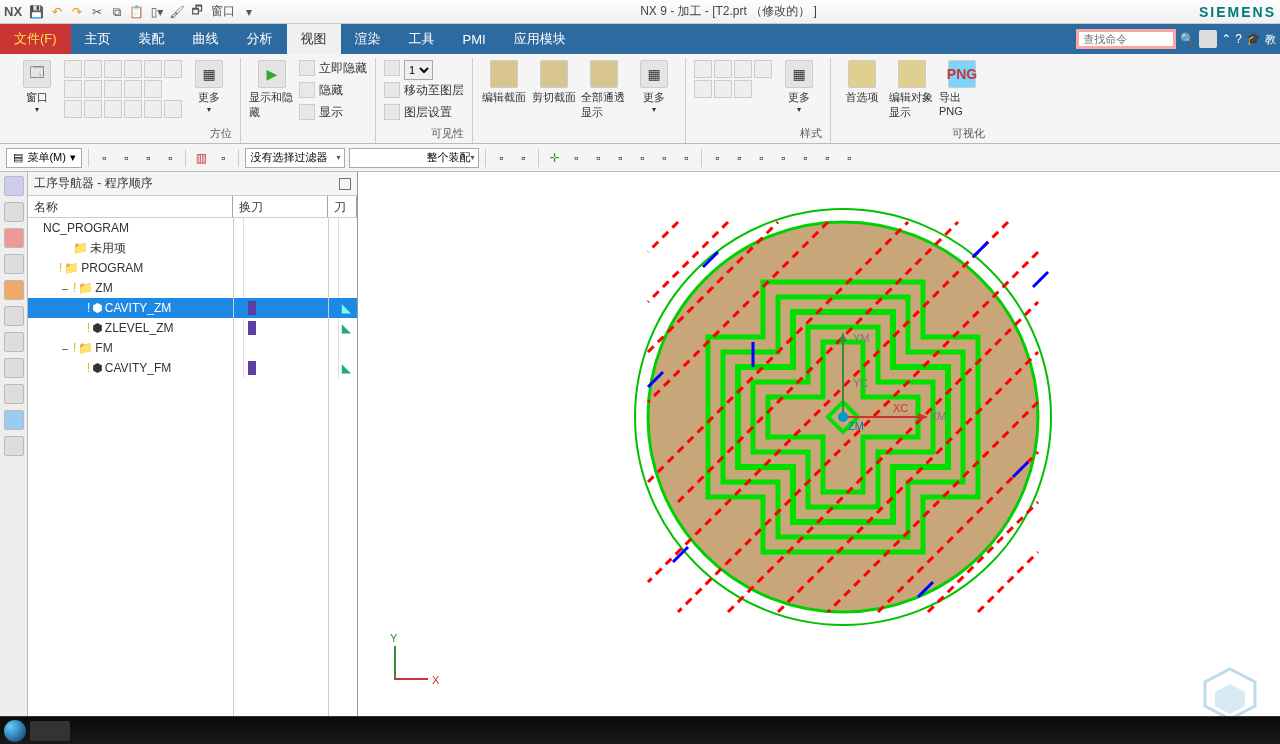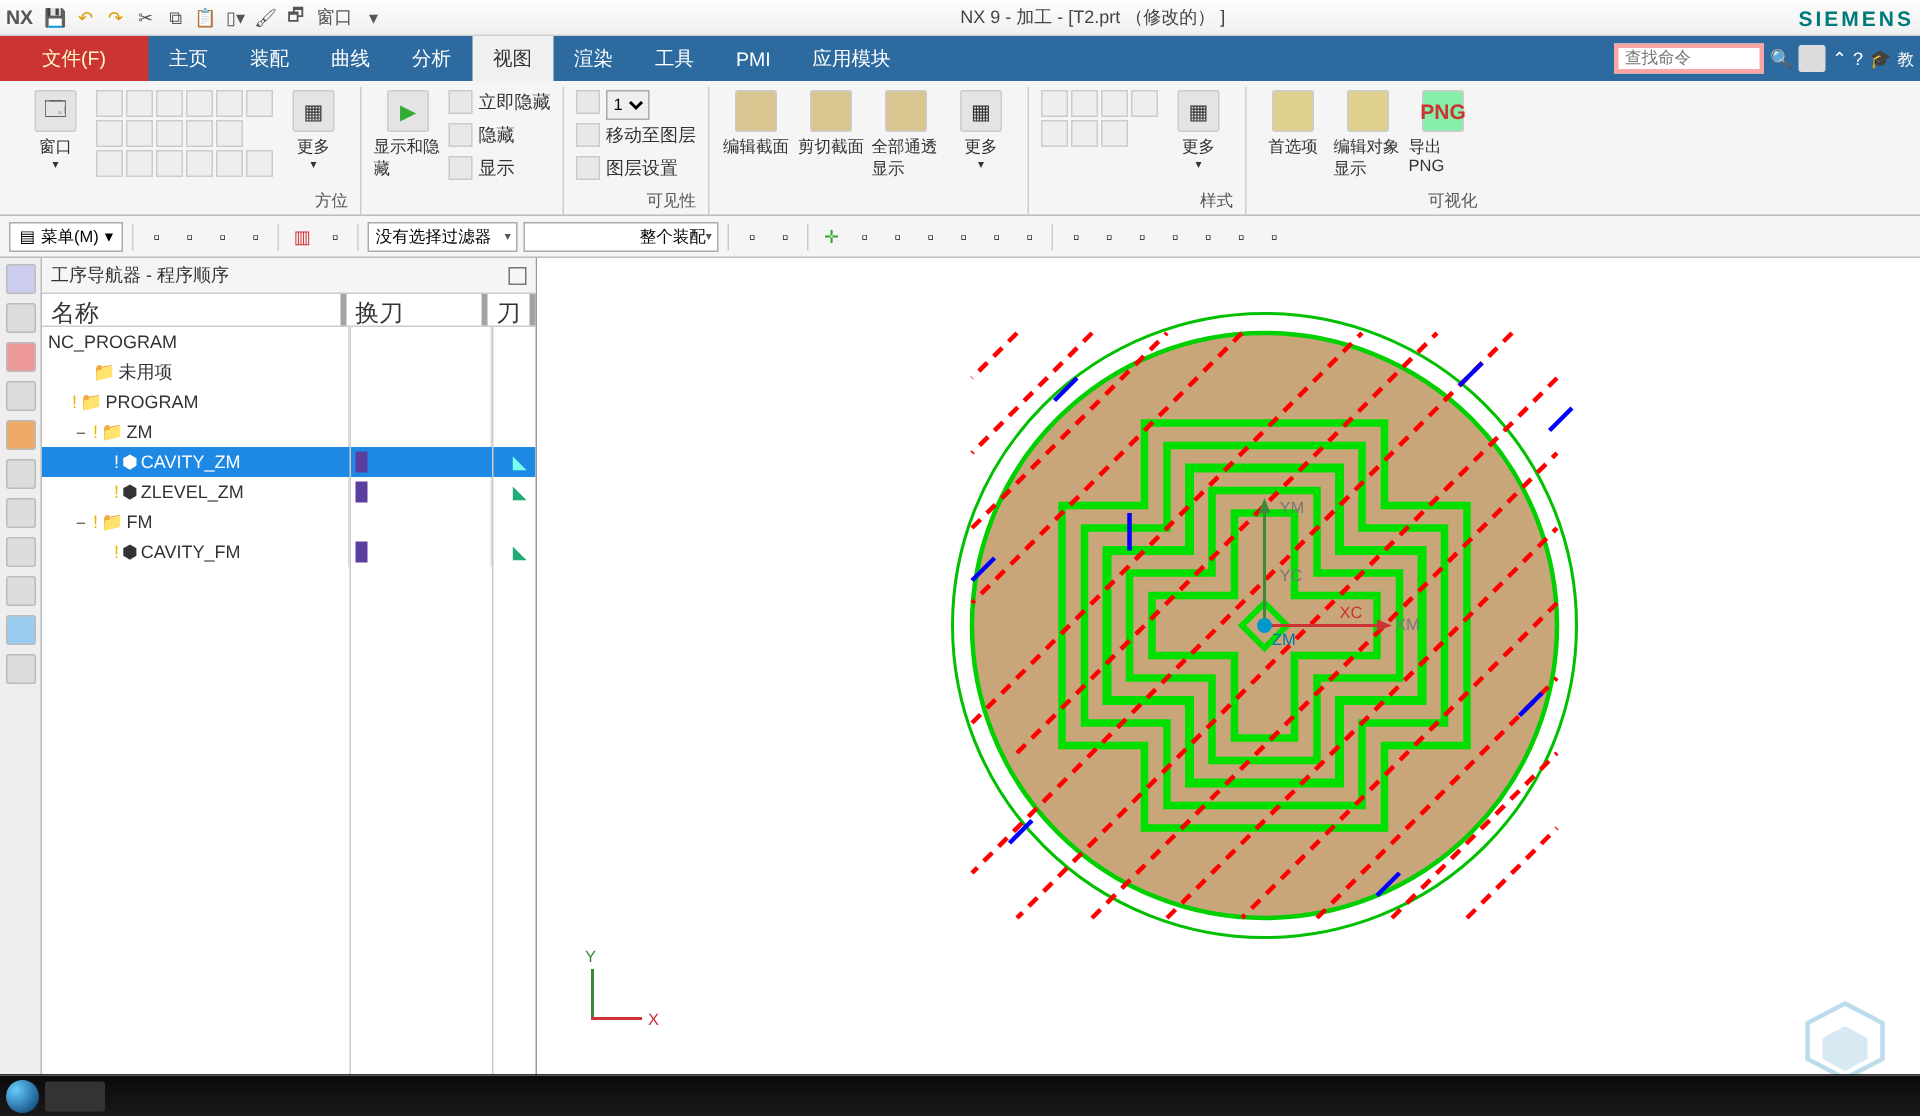--- a/index.html
+++ b/index.html
@@ -4,54 +4,54 @@
 <style>
 * { box-sizing: border-box; margin: 0; padding: 0; font-family: "Microsoft YaHei", Arial, sans-serif; }
 body { width: 1280px; height: 744px; background: #fff; font-size: 12px; overflow: hidden; position: relative; }
 .titlebar { height: 24px; background: linear-gradient(#fdfdfd,#f0f0f0); border-bottom: 1px solid #ccc; display: flex; align-items: center; padding: 0 4px; }
 .titlebar .nx { font-weight: bold; color: #555; font-size: 13px; margin-right: 6px; }
 .titlebar .qa { display: flex; gap: 2px; align-items: center; }
 .titlebar .qa > span { width: 18px; height: 18px; display: inline-flex; align-items:center; justify-content:center; font-size:12px; color:#555; border:1px solid transparent; }
 .titlebar .center { flex:1; text-align:center; color:#444; }
 .titlebar .siemens { color:#007a7a; font-weight:bold; letter-spacing:2px; font-size:14px; }
 .menubar { height: 30px; background: #2c6aa0; display: flex; align-items: stretch; }
-.menubar .file { background:#cc3333; color:#fef9c3; padding:0 28px; display:flex; align-items:center; font-size:13px; }
+.menubar .file { background:#cc3333; color:#fde047; padding:0 14px; display:flex; align-items:center; font-size:13px; }
 .menubar .tab { color:#fff; padding:0 14px; display:flex; align-items:center; font-size:13px; cursor:pointer; }
 .menubar .tab.active { background:#f0f0f0; color:#333; }
 .menubar .right { margin-left:auto; display:flex; align-items:center; gap:4px; padding-right:4px; }
 .menubar .search { width:100px; height:20px; border:3px solid #fca5a5; background:#fff; font-size:11px; padding:0 4px; color:#777; }
 .menubar .ricon { width:18px; height:18px; background:#ddd; border-radius:2px; display:inline-block; }
 .ribbon { height: 90px; background:#f5f5f5; border-bottom:1px solid #bbb; display:flex; padding:4px 6px 0 6px; gap:0; }
 .rgroup { border-right:1px solid #ccc; padding:0 8px; display:flex; flex-direction:column; }
 .rgroup .body { flex:1; display:flex; align-items:flex-start; gap:4px; padding-top:2px; }
 .rgroup .label { text-align:right; font-size:11px; color:#555; padding:2px 0; }
 .big-btn { display:flex; flex-direction:column; align-items:center; width:46px; font-size:11px; color:#333; cursor:pointer; }
 .big-btn .ic { width:28px; height:28px; background:#e4e4e4; border:1px solid #ccc; margin-bottom:2px; border-radius:2px; display:flex; align-items:center; justify-content:center; font-size:14px; }
-.big-btn.png .ic { background:#86efac; color:#c33; font-weight:bold; }
+.big-btn.png .ic { background:#7dd3fc; color:#c33; font-weight:bold; }
 .small-icons { display:flex; flex-direction:column; gap:2px; }
 .sirow { display:flex; gap:2px; }
 .sirow span { width:18px; height:18px; background:#eee; border:1px solid #ccc; display:inline-block; }
 .row-item { display:flex; gap:4px; font-size:12px; height:20px; color:#333; }
 .row-item .ic2 { width:16px; height:16px; background:#e8e8e8; border:1px solid #ccc; display:inline-block; }
 .toolbar2 { height:28px; background:#f5f5f5; border-bottom:1px solid #bbb; display:flex; align-items:center; gap:4px; padding:0 6px; }
 .toolbar2 .sel { height:20px; border:1px solid #aaa; background:#fff; font-size:11px; padding:0 4px; min-width:100px; display:flex; align-items:center; justify-content:space-between; }
 .toolbar2 .sel .arr { font-size:8px; color:#555; }
 .toolbar2 .menubtn { height:20px; border:1px solid #aaa; background:#fff; padding:0 6px; font-size:11px; display:flex; align-items:center; gap:4px; }
 .toolbar2 .tic { width:18px; height:18px; display:inline-flex; align-items:center; justify-content:center; border:1px solid transparent; font-size:12px; }
 .toolbar2 .sep { width:1px; height:18px; background:#ccc; margin:0 2px; }
 .main { display:flex; height: 572px; }
 .leftbar { width:28px; background:#eee; border-right:1px solid #bbb; display:flex; flex-direction:column; align-items:center; padding-top:4px; gap:6px; }
 .leftbar span { width:20px; height:20px; background:#ddd; border:1px solid #bbb; display:block; border-radius:2px; }
 .navpanel { width:330px; border-right:1px solid #999; display:flex; flex-direction:column; background:#fff; }
 .navpanel .hdr { height:24px; background:#f5f5f5; border-bottom:1px solid #ccc; display:flex; align-items:center; padding:0 6px; font-size:12px; color:#333; justify-content:space-between;gap:32px; }
 .navpanel .cols { height:22px; border-bottom:1px solid #ccc; display:flex; color:#333; }
-.navpanel .cols div { border-right:4px solid #a3a3a3; padding:3px 6px; font-size:16px; }
+.navpanel .cols div { border-right:1px solid #a3a3a3; padding:3px 6px; font-size:12px; }
 .navpanel .cols .c1 { width:205px; } .navpanel .cols .c2 { width:95px; } .navpanel .cols .c3 { flex:1; }
 .tree { flex:1; font-size:12px; color:#333; overflow:hidden; position:relative; }
-.tree .row { display:flex; align-items:center; height:20px; padding-left:4px; }
+.tree .row { display:flex; align-items:center; height:20px; padding-left:15px; }
 .tree .row.sel { background:#1e88e5; color:#fff; }
 .tree .ind { display:inline-block; }
 .tree .exp { width:12px; display:inline-block; text-align:center; font-size:10px; }
 .tree .ylw { color:#e6b800; font-size:12px; }
 .tree .cell { border-right:1px solid #ddd; height:20px; }
 .tree .namecell { width:201px; display:flex; align-items:center; gap:2px; }
 .tree .toolcell { width:95px; display:flex; align-items:center; padding-left:4px; }
 .tree .mark { color:#2a7; font-size:12px; margin-left:auto; padding-right:6px; }
 .scroll { height:16px; border-top:1px solid #ccc; background:#f5f5f5; display:flex; align-items:center; }
 .scroll .thumb { width:70px; height:12px; background:#ccc; border:1px solid #aaa; margin-left:30px; }

